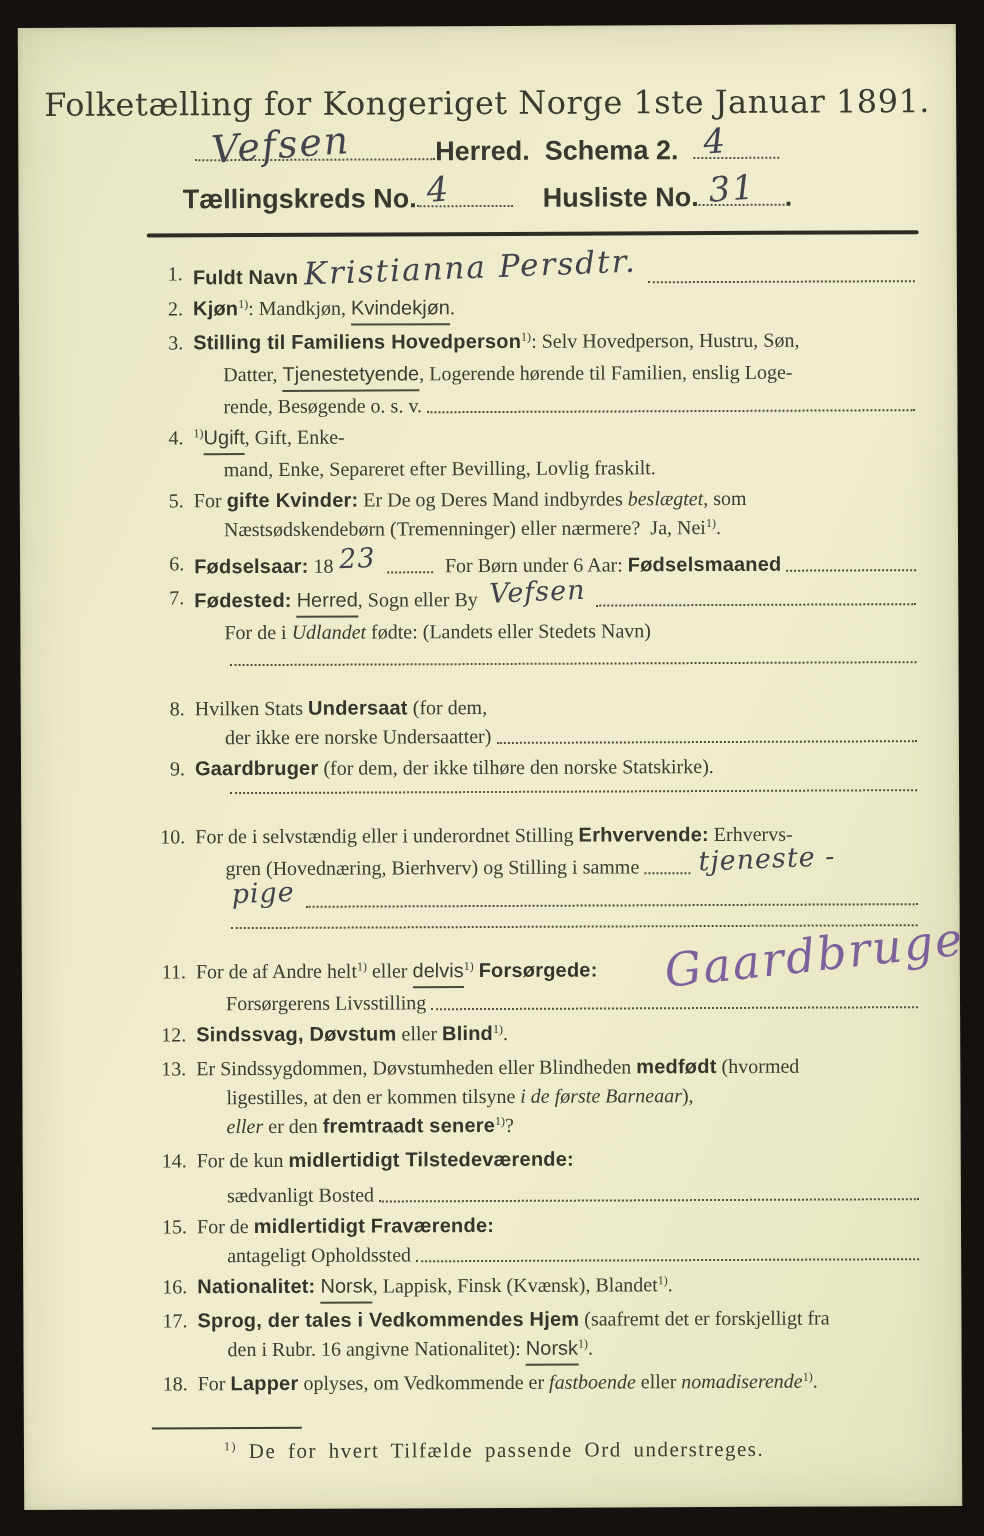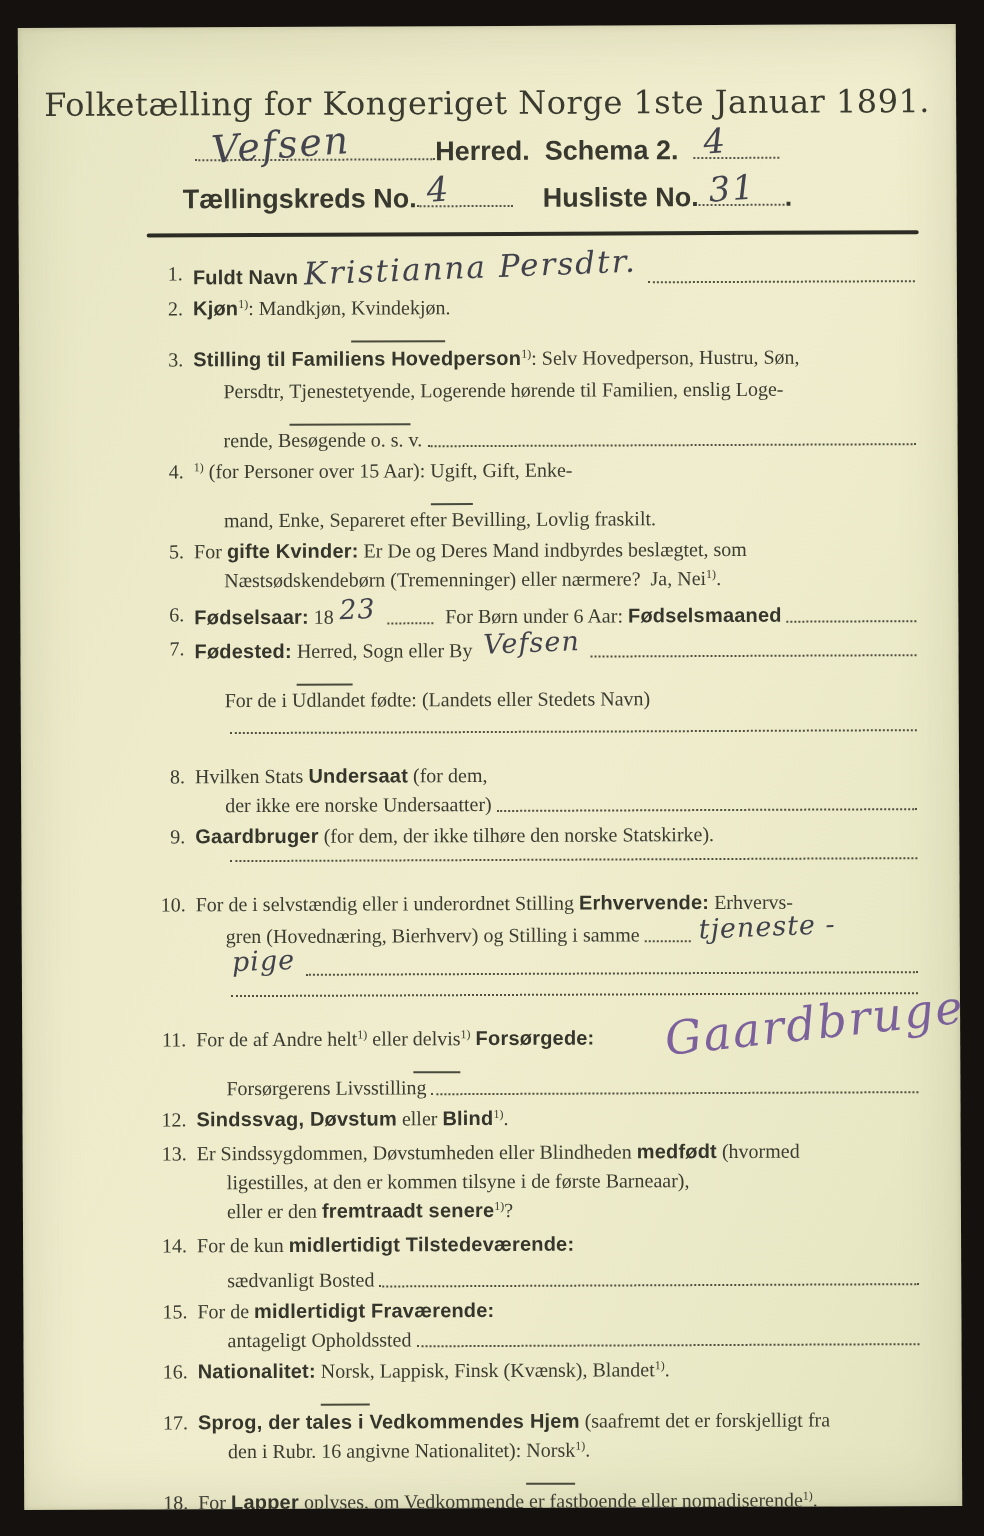--- a/index.html
+++ b/index.html
@@ -67,25 +67,25 @@
   .num{
     position:absolute;left:-54px;top:3px;width:44px;text-align:right;
     font-family:"Liberation Serif", serif;font-size:20px;color:#3b3b30;
   }
   .line{
     display:flex;align-items:baseline;min-height:29px;
     white-space:pre;font-size:20px;line-height:29px;
   }
   .line.ind{margin-left:30px;}
   .seg-p{font-family:"Liberation Serif", serif;color:#3c3c31;}
-  .seg-i{font-family:"Liberation Serif", serif;color:#3c3c31;}
+  .seg-i{font-family:"Liberation Serif", serif;font-style:italic;color:#3c3c31;}
   .seg-b{font-family:"Liberation Sans", sans-serif;font-weight:bold;color:#35352b;letter-spacing:.2px;}
   .seg-u{
-    font-family:Liberation Serif, serif;color:#3c3c31;
-    border-bottom:2px solid #4a4a3c;padding-bottom:18px;
+    font-family:Liberation Sans, sans-serif;color:#3c3c31;
+    border-bottom:2px solid #4a4a3c;padding-bottom:1px;
   }
   .seg-sup{font-size:12px;position:relative;top:-7px;font-family:"Liberation Serif", serif;color:#3c3c31;}
   .seg-d{
     flex:1 1 auto;height:0;border-bottom:2px dotted #50503f;
     margin-left:5px;margin-right:2px;position:relative;top:1px;min-width:10px;
   }
   .seg-h{
     font-family:"DejaVu Serif", serif;font-style:italic;
     font-size:27px;color:#42424c;letter-spacing:1px;
     position:relative;top:-5px;display:inline-block;
@@ -135,28 +135,28 @@
       <div class="item item-n2">
         <span class="num">2.</span>
         <div class="content">
           <div class="line"><span class="seg-b">Kjøn</span><span class="seg-sup">1)</span><span class="seg-p">: Mandkjøn, </span><span class="seg-u">Kvindekjøn</span><span class="seg-p">.</span></div>
         </div>
       </div>
       <div class="item item-n3">
         <span class="num">3.</span>
         <div class="content">
           <div class="line"><span class="seg-b">Stilling til Familiens Hovedperson</span><span class="seg-sup">1)</span><span class="seg-p">: Selv Hovedperson, Hustru, Søn,</span></div>
-          <div class="line ind"><span class="seg-p">Persdtr, </span><span class="seg-u">Tjenestetyende</span><span class="seg-p">, Logerende hørende til Familien, enslig Loge-</span></div>
+          <div class="line ind"><span class="seg-p">Datter, </span><span class="seg-u">Tjenestetyende</span><span class="seg-p">, Logerende hørende til Familien, enslig Loge-</span></div>
           <div class="line ind"><span class="seg-p">rende, Besøgende o. s. v.</span><span class="seg-d"></span></div>
         </div>
       </div>
       <div class="item item-n4">
         <span class="num">4.</span>
         <div class="content">
-          <div class="line"><span class="seg-sup">1)</span><span class="seg-p"> (for Personer over 15 Aar): </span><span class="seg-u">Ugift</span><span class="seg-p">, Gift, Enke-</span></div>
+          <div class="line"><span class="seg-sup">1)</span><span class="seg-u">Ugift</span><span class="seg-p">, Gift, Enke-</span></div>
           <div class="line ind"><span class="seg-p">mand, Enke, Separeret efter Bevilling, Lovlig fraskilt.</span></div>
         </div>
       </div>
       <div class="item item-n5">
         <span class="num">5.</span>
         <div class="content">
           <div class="line"><span class="seg-p">For </span><span class="seg-b">gifte Kvinder:</span><span class="seg-p"> Er De og Deres Mand indbyrdes </span><span class="seg-i">beslægtet</span><span class="seg-p">, som</span></div>
           <div class="line ind"><span class="seg-p">Næstsødskendebørn (Tremenninger) eller nærmere?  Ja, Nei</span><span class="seg-sup">1)</span><span class="seg-p">.</span></div>
         </div>
       </div>

